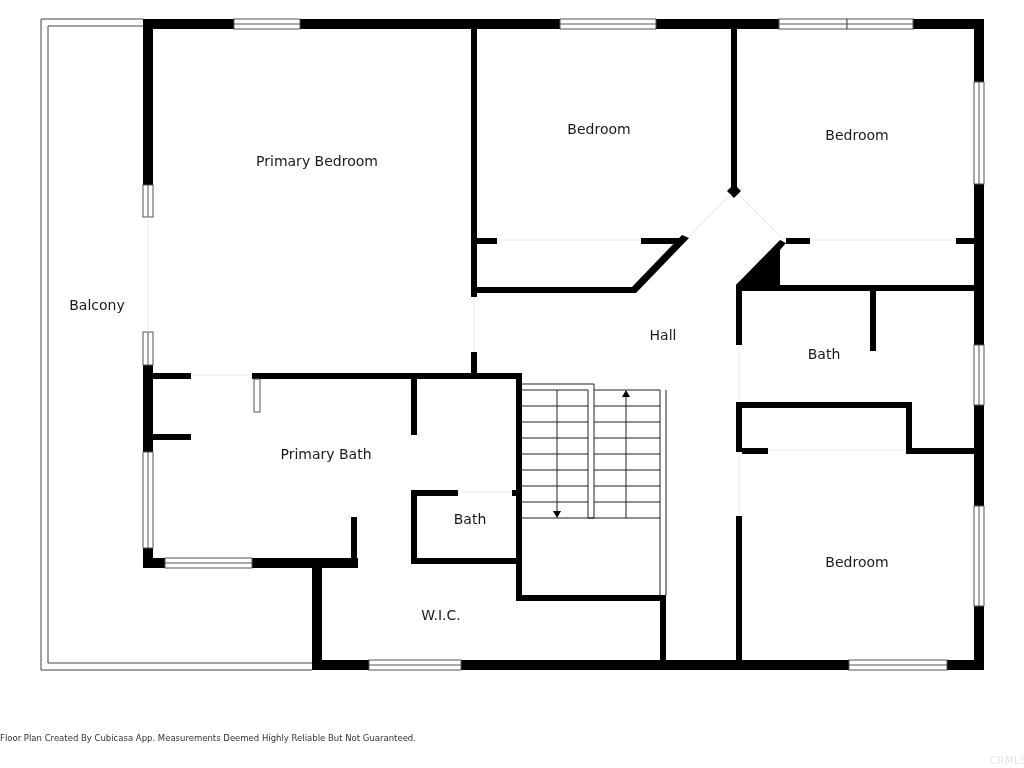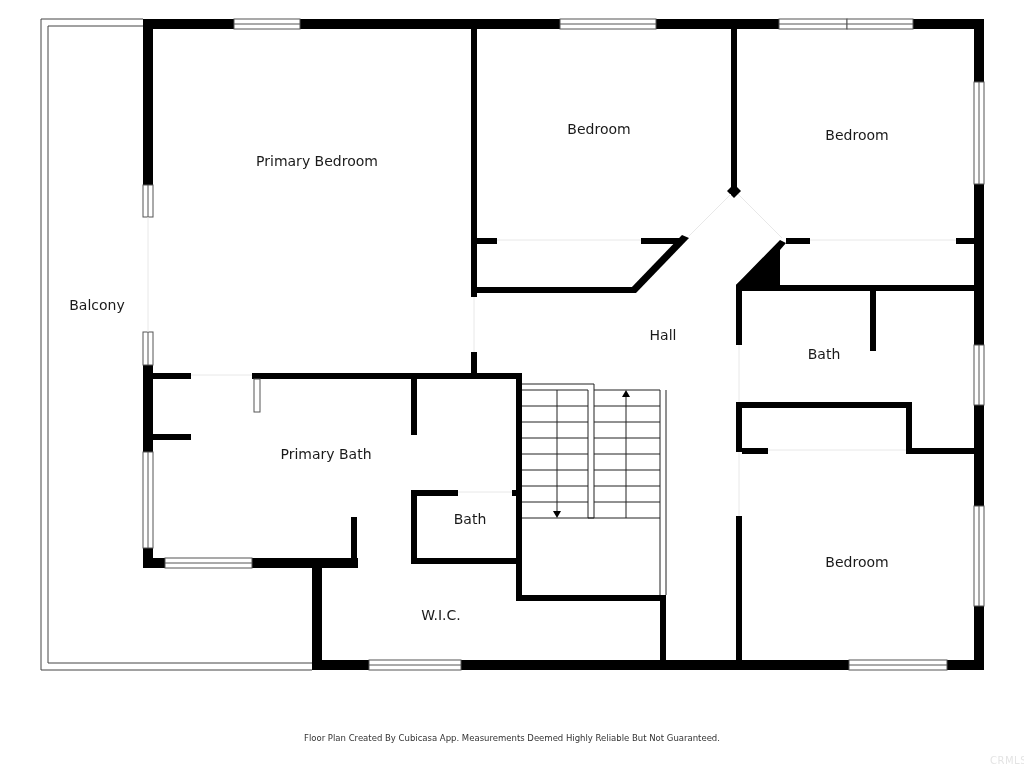--- a/index.html
+++ b/index.html
@@ -1,19 +1,19 @@
 <!DOCTYPE html>
 <html><head>
 <meta charset="utf-8">
 <style>
   html, body { margin:0; padding:0; background:#ffffff; }
   body { width:1024px; height:768px; position:relative; overflow:hidden; font-family:"DejaVu Sans", sans-serif; }
   #plan { position:absolute; left:0; top:0; width:1024px; height:768px; }
   .room-label { font-family:"DejaVu Sans", sans-serif; font-size:14px; fill:#1a1a1a; }
-  .footer { position:absolute; left:0; top:733px; width:1024px; text-align:center; font-family:"DejaVu Sans", sans-serif; font-size:8.5px; color:#333; }
+  .footer { position:absolute; left:0; top:733px; width:1024px; font-family:"DejaVu Sans", sans-serif; font-size:8.5px; color:#333; }
   .watermark { position:absolute; left:990px; top:755px; font-family:"DejaVu Sans", sans-serif; font-size:10px; color:#e4e4e4; letter-spacing:0.5px; }
 </style>
 </head>
 <body>
 
 <svg id="plan" viewBox="0 0 1024 768" xmlns="http://www.w3.org/2000/svg">
 
   <g fill="none" stroke="#444" stroke-width="1">
     <polyline points="143,19 41,19 41,670 312,670"></polyline>
     <polyline points="143,26 48,26 48,663 312,663"></polyline>

